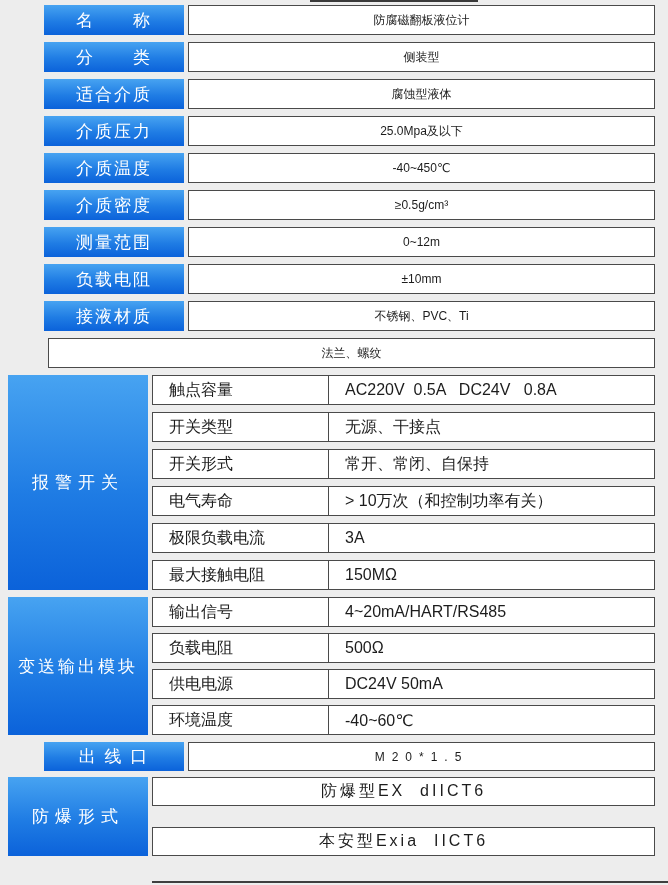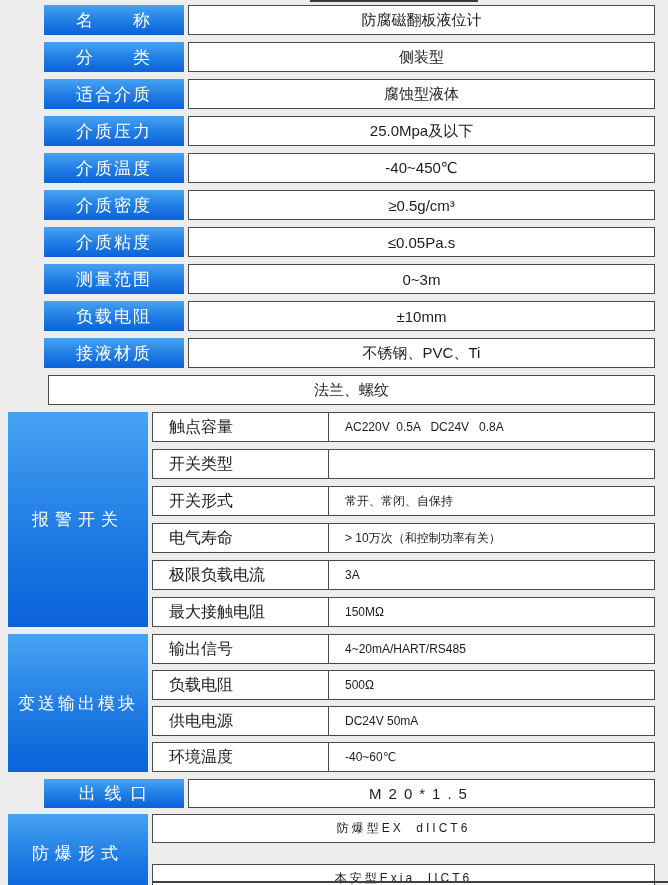--- a/index.html
+++ b/index.html
@@ -30,41 +30,41 @@
     width:140px; flex:0 0 140px;
     background:linear-gradient(180deg,#47a3f1 0%,#1f7ce4 55%,#0b62da 100%);
     color:#fff;
     display:flex; align-items:center; justify-content:center;
     font-size:17px; letter-spacing:2px; white-space:pre;
   }
   .cell {
     margin-left:4px; flex:1;
     background:#fff; border:1.5px solid #4a4a4a;
     display:flex; align-items:center; justify-content:center;
-    font-size:15px; white-space:pre;
+    font-size:12px; white-space:pre;
   }
   .group { display:flex; margin-bottom:7px; }
   .group .label { height:auto; letter-spacing:6px; }
   .group .label.ls3 { letter-spacing:3px; }
   .subrows { margin-left:4px; flex:1; display:flex; flex-direction:column; }
   .subrow {
     height:30px; margin-bottom:7px;
     background:#fff; border:1.5px solid #4a4a4a;
     display:flex;
   }
   .subrow:last-child { margin-bottom:0; }
   .sub-label {
     width:176px; flex:0 0 176px;
     border-right:1.5px solid #4a4a4a;
     display:flex; align-items:center; padding-left:16px;
     font-size:16px; white-space:pre;
   }
   .sub-value {
     flex:1; display:flex; align-items:center; padding-left:16px;
-    font-size:12px; white-space:pre;
+    font-size:16px; white-space:pre;
   }
   .subrow.centered { align-items:center; justify-content:center; }
   .subrow.centered .sub-value { flex:0 0 auto; padding-left:0; letter-spacing:3px; }
   .row.cable { height:29px; margin-bottom:6px; }
   .row.cable .cell { letter-spacing:7px; }
   .group.expl .subrow { height:29px; margin-bottom:21px; }
   .group.expl .subrow:last-child { margin-bottom:0; }
   .group.trans .subrow { margin-bottom:6px; }
   .group.trans .subrow:last-child { margin-bottom:0; }
 </style>
@@ -94,26 +94,22 @@
     </div>
     <div class="row">
       <div class="label">介质温度</div>
       <div class="cell">-40~450℃</div>
     </div>
     <div class="row">
       <div class="label">介质密度</div>
       <div class="cell">≥0.5g/cm³</div>
     </div>
     <div class="row">
-      <div class="label">介质粘度</div>
-      <div class="cell">≤0.05Pa.s</div>
-    </div>
-    <div class="row">
       <div class="label">测量范围</div>
-      <div class="cell">0~3m</div>
+      <div class="cell">0~12m</div>
     </div>
     <div class="row">
       <div class="label">负载电阻</div>
       <div class="cell">±10mm</div>
     </div>
     <div class="row">
       <div class="label">接液材质</div>
       <div class="cell">不锈钢、PVC、Ti</div>
     </div>
     <div class="row">
@@ -122,20 +118,21 @@
 
     <div class="group">
       <div class="label">报警开关</div>
       <div class="subrows">
         <div class="subrow">
           <div class="sub-label">触点容量</div>
           <div class="sub-value">AC220V  0.5A   DC24V   0.8A</div>
         </div>
         <div class="subrow">
           <div class="sub-label">开关类型</div>
+          <div class="sub-value">无源、干接点</div>
         </div>
         <div class="subrow">
           <div class="sub-label">开关形式</div>
           <div class="sub-value">常开、常闭、自保持</div>
         </div>
         <div class="subrow">
           <div class="sub-label">电气寿命</div>
           <div class="sub-value">&gt; 10万次（和控制功率有关）</div>
         </div>
         <div class="subrow">

